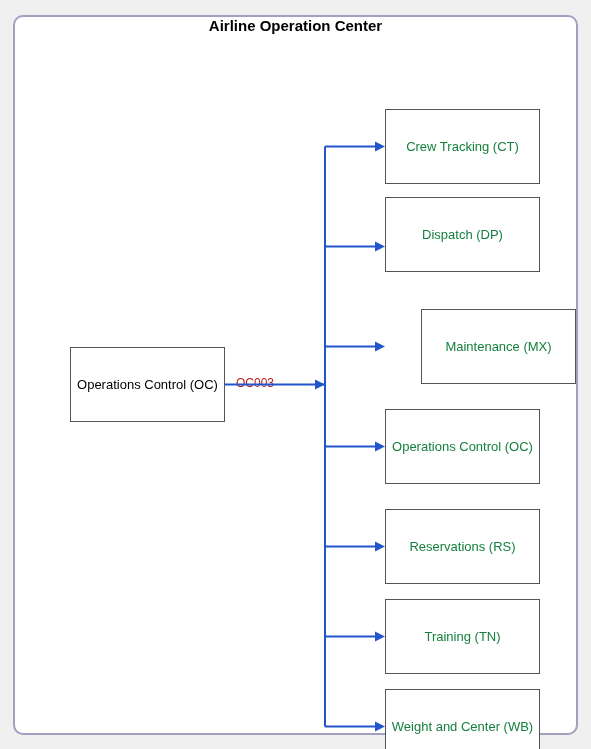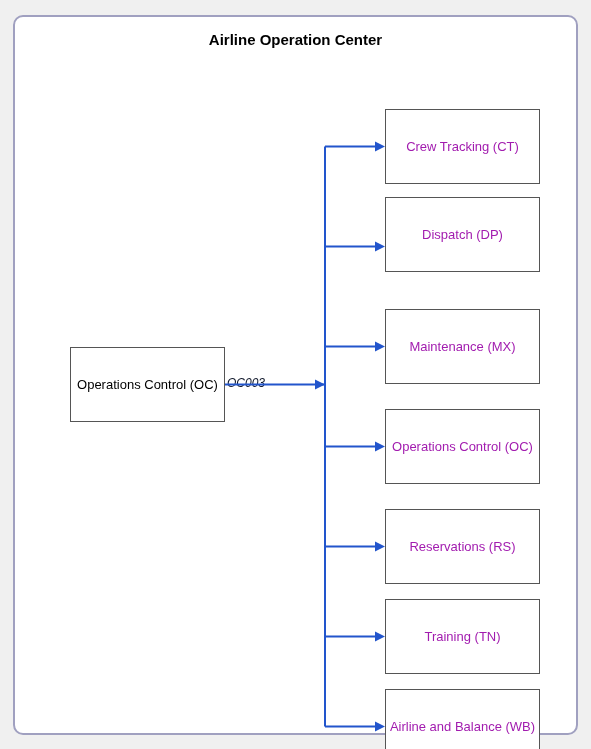--- a/index.html
+++ b/index.html
@@ -17,21 +17,20 @@
       height: 720px;
       background: #ffffff;
       border: 2px solid #a0a0c0;
       border-radius: 10px;
       position: relative;
     }
     .diagram-title {
       text-align: center;
       font-size: 15px;
       font-weight: bold;
-      padding-top: 14px;
       color: #000;
     }
     .diagram-area {
       position: absolute;
       top: 40px;
       left: 0;
       right: 0;
       bottom: 0;
     }
     
@@ -55,30 +54,29 @@
       position: absolute;
       left: 370px;
       width: 155px;
       height: 75px;
       border: 1.5px solid #555;
       background: #fff;
       display: flex;
       align-items: center;
       justify-content: center;
       font-size: 13px;
-      color: #a21caf;
+      color: #15803d;
       text-align: center;
     }
     
     .arrow-label {
       position: absolute;
-      font-style: italic;
       font-size: 12px;
-      color: #0f172a;
-      left: 212px;
+      color: #b91c1c;
+      left: 221px;
       top: 319px;
     }
     
     .arrows-svg {
       position: absolute;
       top: 0;
       left: 0;
       width: 100%;
       height: 100%;
       pointer-events: none;
@@ -97,34 +95,34 @@
 
     <div class="arrow-label">OC003</div>
 
     <div id="target-boxes">
         <div class="target-box" style="top: 52px;">
           <span>Crew Tracking (CT)</span>
         </div>
         <div class="target-box" style="top: 140px;">
           <span>Dispatch (DP)</span>
         </div>
-        <div class="target-box" style="top: 252px;">
+        <div class="target-box" style="top: 252px; margin-left: 36px;">
           <span>Maintenance (MX)</span>
         </div>
         <div class="target-box" style="top: 352px;">
           <span>Operations Control (OC)</span>
         </div>
         <div class="target-box" style="top: 452px; justify-content: center;">
           <span>Reservations (RS)</span>
         </div>
         <div class="target-box" style="top: 542px; text-align: center;">
           <span>Training (TN)</span>
         </div>
         <div class="target-box" style="top: 632px;">
-          <span>Airline and Balance (WB)</span>
+          <span>Weight and Center (WB)</span>
         </div>
       </div>
 
     <svg class="arrows-svg" id="arrows-svg">
         <line x1="210" y1="327.5" x2="310" y2="327.5" stroke="#2255cc" stroke-width="2"></line>
         <line x1="310" y1="89.5" x2="310" y2="669.5" stroke="#2255cc" stroke-width="2"></line>
         <line x1="310" y1="89.5" x2="362" y2="89.5" stroke="#2255cc" stroke-width="2"></line>
         <polygon points="370,89.5 360,84.5 360,94.5" fill="#2255cc"></polygon>
         <line x1="310" y1="189.5" x2="362" y2="189.5" stroke="#2255cc" stroke-width="2"></line>
         <polygon points="370,189.5 360,184.5 360,194.5" fill="#2255cc"></polygon>

